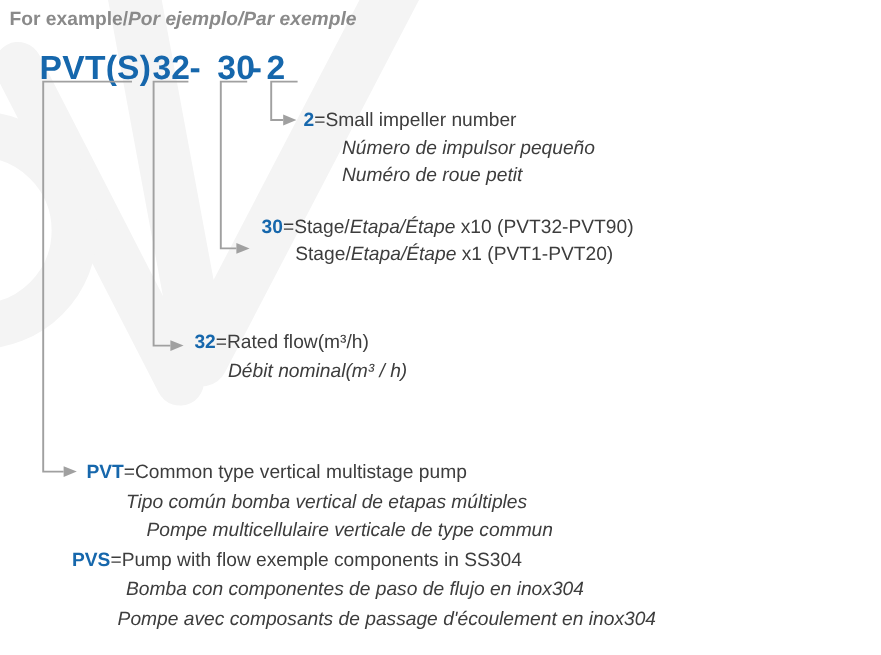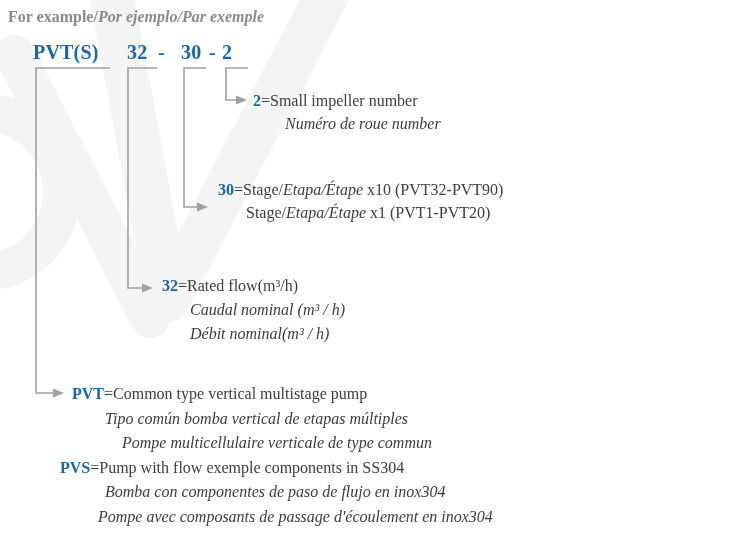--- a/index.html
+++ b/index.html
@@ -1,36 +1,36 @@
 <!DOCTYPE html>
 <html style="--blue: #1667ac; --text: #3d3d3d; --line: #a0a0a0; --header-gray: #8a8a8a; --watermark: #f4f4f4;"><head>
 <meta charset="utf-8">
 <style>
   html,body { margin:0; padding:0; background:#ffffff; }
   .stage {
     position:relative; width:628px; height:546px; overflow:hidden;
     background:#ffffff;
-    font-family:Liberation Serif, serif;
+    font-family:Liberation Sans, sans-serif;
   }
   svg.layer { position:absolute; left:0; top:0; }
   .wm-stroke { fill:none; stroke:var(--watermark,#f4f4f4); }
   .connector { color:var(--line,#a0a0a0); }
   .connector polyline { fill:none; stroke:currentColor; stroke-width:1.6; }
   .connector polygon { fill:currentColor; stroke:none; }
 
   .heading {
     position:absolute; left:8px; top:8px;
     font-size:16px; font-weight:700; color:var(--header-gray,#8a8a8a);
     white-space:nowrap;
   }
   .heading .it { font-style:italic; }
 
   .model-token {
     position:absolute; top:41px;
-    font-size:20px; font-weight:700; color:var(--blue,#1667ac);
+    font-size:28px; font-weight:700; color:var(--blue,#1667ac);
     white-space:nowrap; letter-spacing:0.2px;text-align:right;
   }
 
   .block {
     position:absolute; font-size:16px; color:var(--text,#3d3d3d);
     white-space:nowrap; z-index:2;
   }
   .block .line { display:block; }
   .lh23 .line { line-height:23px; height:23px; }
   .lh24 .line { line-height:24px; height:24px; }
@@ -76,31 +76,31 @@
       <polygon points="197,202.5 197,211.5 208,207"></polygon>
     </g>
     <g>
       <polyline points="248,68 226,68 226,100 236,100"></polyline>
       <polygon points="236,95.5 236,104.5 247,100"></polygon>
     </g>
   </svg>
 
   <div class="block lh23" style="left:253px; top:89px">
     <span class="line"><span class="seg-b">2</span><span class="seg-p">=Small impeller number</span></span>
-    <span class="line" style="margin-left:32px"><span class="seg-i">Numéro de roue number</span></span>
+    <span class="line" style="margin-left:32px"><span class="seg-i">Número de impulsor pequeño</span></span>
+    <span class="line" style="margin-left:32px"><span class="seg-i">Numéro de roue petit</span></span>
   </div>
 
   <div class="block lh23" style="left:218px; top:178px">
     <span class="line"><span class="seg-b">30</span><span class="seg-p">=Stage/</span><span class="seg-i">Etapa/Étape</span><span class="seg-p"> x10 (PVT32-PVT90)</span></span>
     <span class="line" style="margin-left:28px"><span class="seg-p">Stage/</span><span class="seg-i">Etapa/Étape</span><span class="seg-p"> x1 (PVT1-PVT20)</span></span>
   </div>
 
   <div class="block lh24" style="left:162px; top:274px">
     <span class="line"><span class="seg-b">32</span><span class="seg-p">=Rated flow(m³/h)</span></span>
-    <span class="line" style="margin-left:28px"><span class="seg-i">Caudal nominal (m³ / h)</span></span>
     <span class="line" style="margin-left:28px"><span class="seg-i">Débit nominal(m³ / h)</span></span>
   </div>
 
   <div class="block lh245" style="left:60px; top:382px">
     <span class="line" style="margin-left:12px"><span class="seg-b">PVT</span><span class="seg-p">=Common type vertical multistage pump</span></span>
     <span class="line" style="margin-left:45px"><span class="seg-i">Tipo común bomba vertical  de etapas múltiples</span></span>
     <span class="line" style="margin-left:62px"><span class="seg-i">Pompe multicellulaire verticale de type commun</span></span>
     <span class="line"><span class="seg-b">PVS</span><span class="seg-p">=Pump with flow exemple components in SS304</span></span>
     <span class="line" style="margin-left:45px"><span class="seg-i">Bomba con componentes de paso de flujo en inox304</span></span>
     <span class="line" style="margin-left:38px"><span class="seg-i">Pompe avec composants de passage d'écoulement en inox304</span></span>

